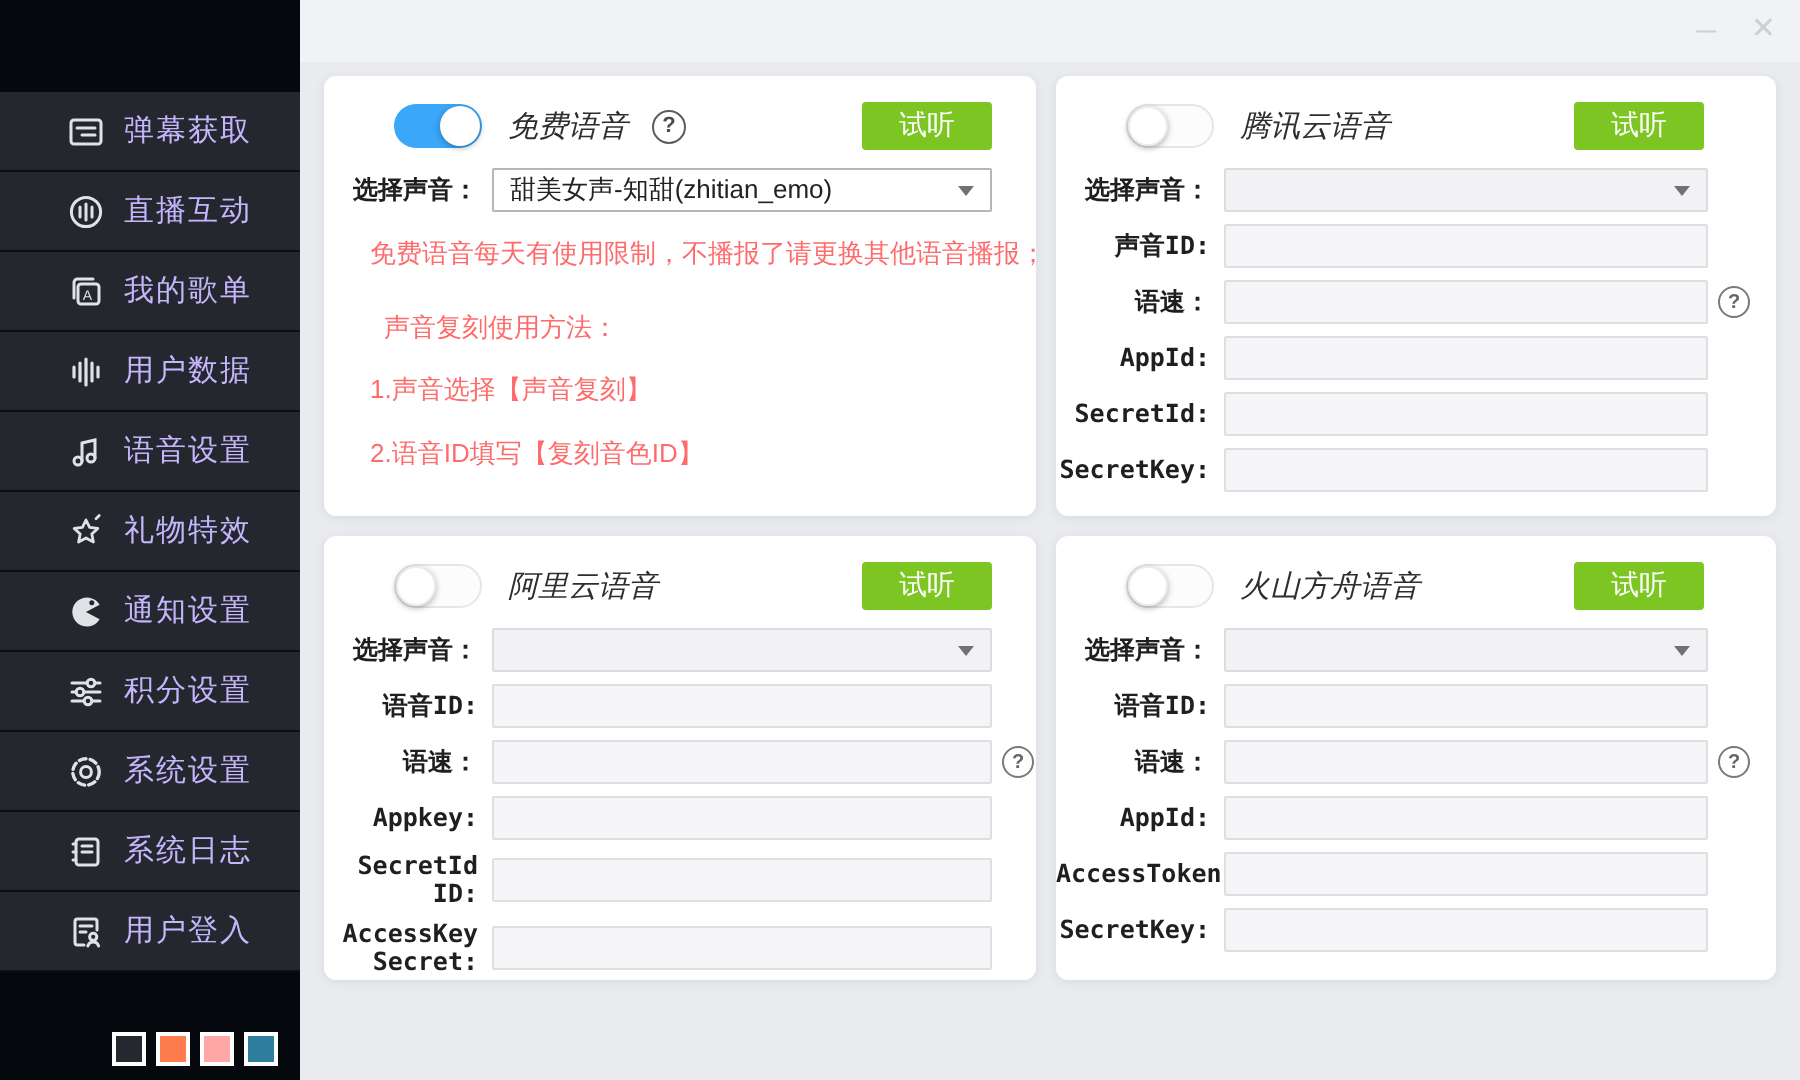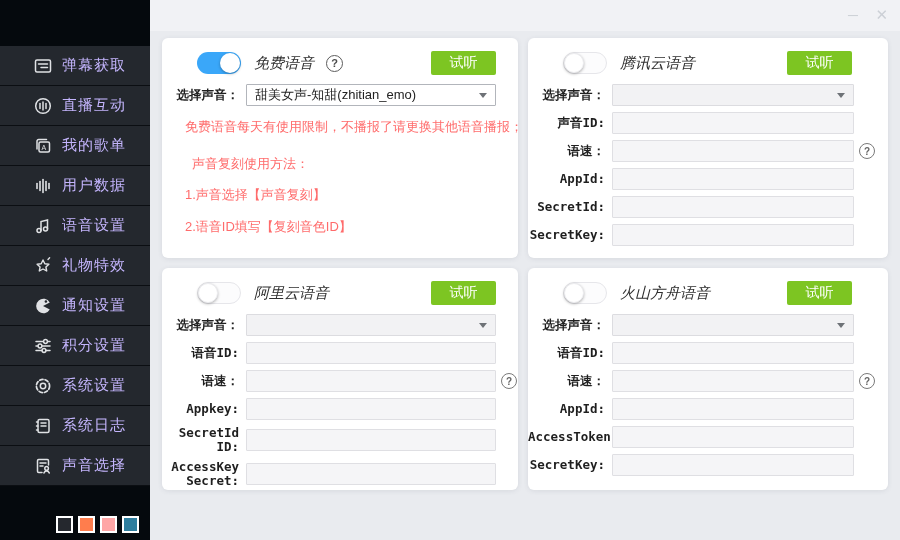--- a/index.html
+++ b/index.html
@@ -218,21 +218,21 @@
       <div class="menu-item">
         <span>
             <svg viewBox="0 0 20 20" fill="none" stroke="#e0e2e5" stroke-width="1.5" stroke-linecap="round">
               <path d="M15.5 9 V4.7 A1.2 1.2 0 0 0 14.3 3.5 H5.7 A1.2 1.2 0 0 0 4.5 4.7 V15.3 A1.2 1.2 0 0 0 5.7 16.5 H9"></path>
               <line x1="7" y1="7" x2="13" y2="7"></line>
               <line x1="7" y1="10" x2="10" y2="10"></line>
               <circle cx="13.6" cy="12.4" r="1.8"></circle>
               <path d="M10.9 17 A2.8 2.8 0 0 1 16.3 17"></path>
             </svg>
           </span>
-        <span class="menu-label">声音选择</span>
+        <span class="menu-label">用户登入</span>
       </div>
     </nav>
 
     <div class="swatches">
       <span class="swatch" style="background:#25282e;"></span>
       <span class="swatch" style="background:#ff7d4d;"></span>
       <span class="swatch" style="background:#ffa6a6;"></span>
       <span class="swatch" style="background:#2f7e9e;"></span>
     </div>
   </aside>

